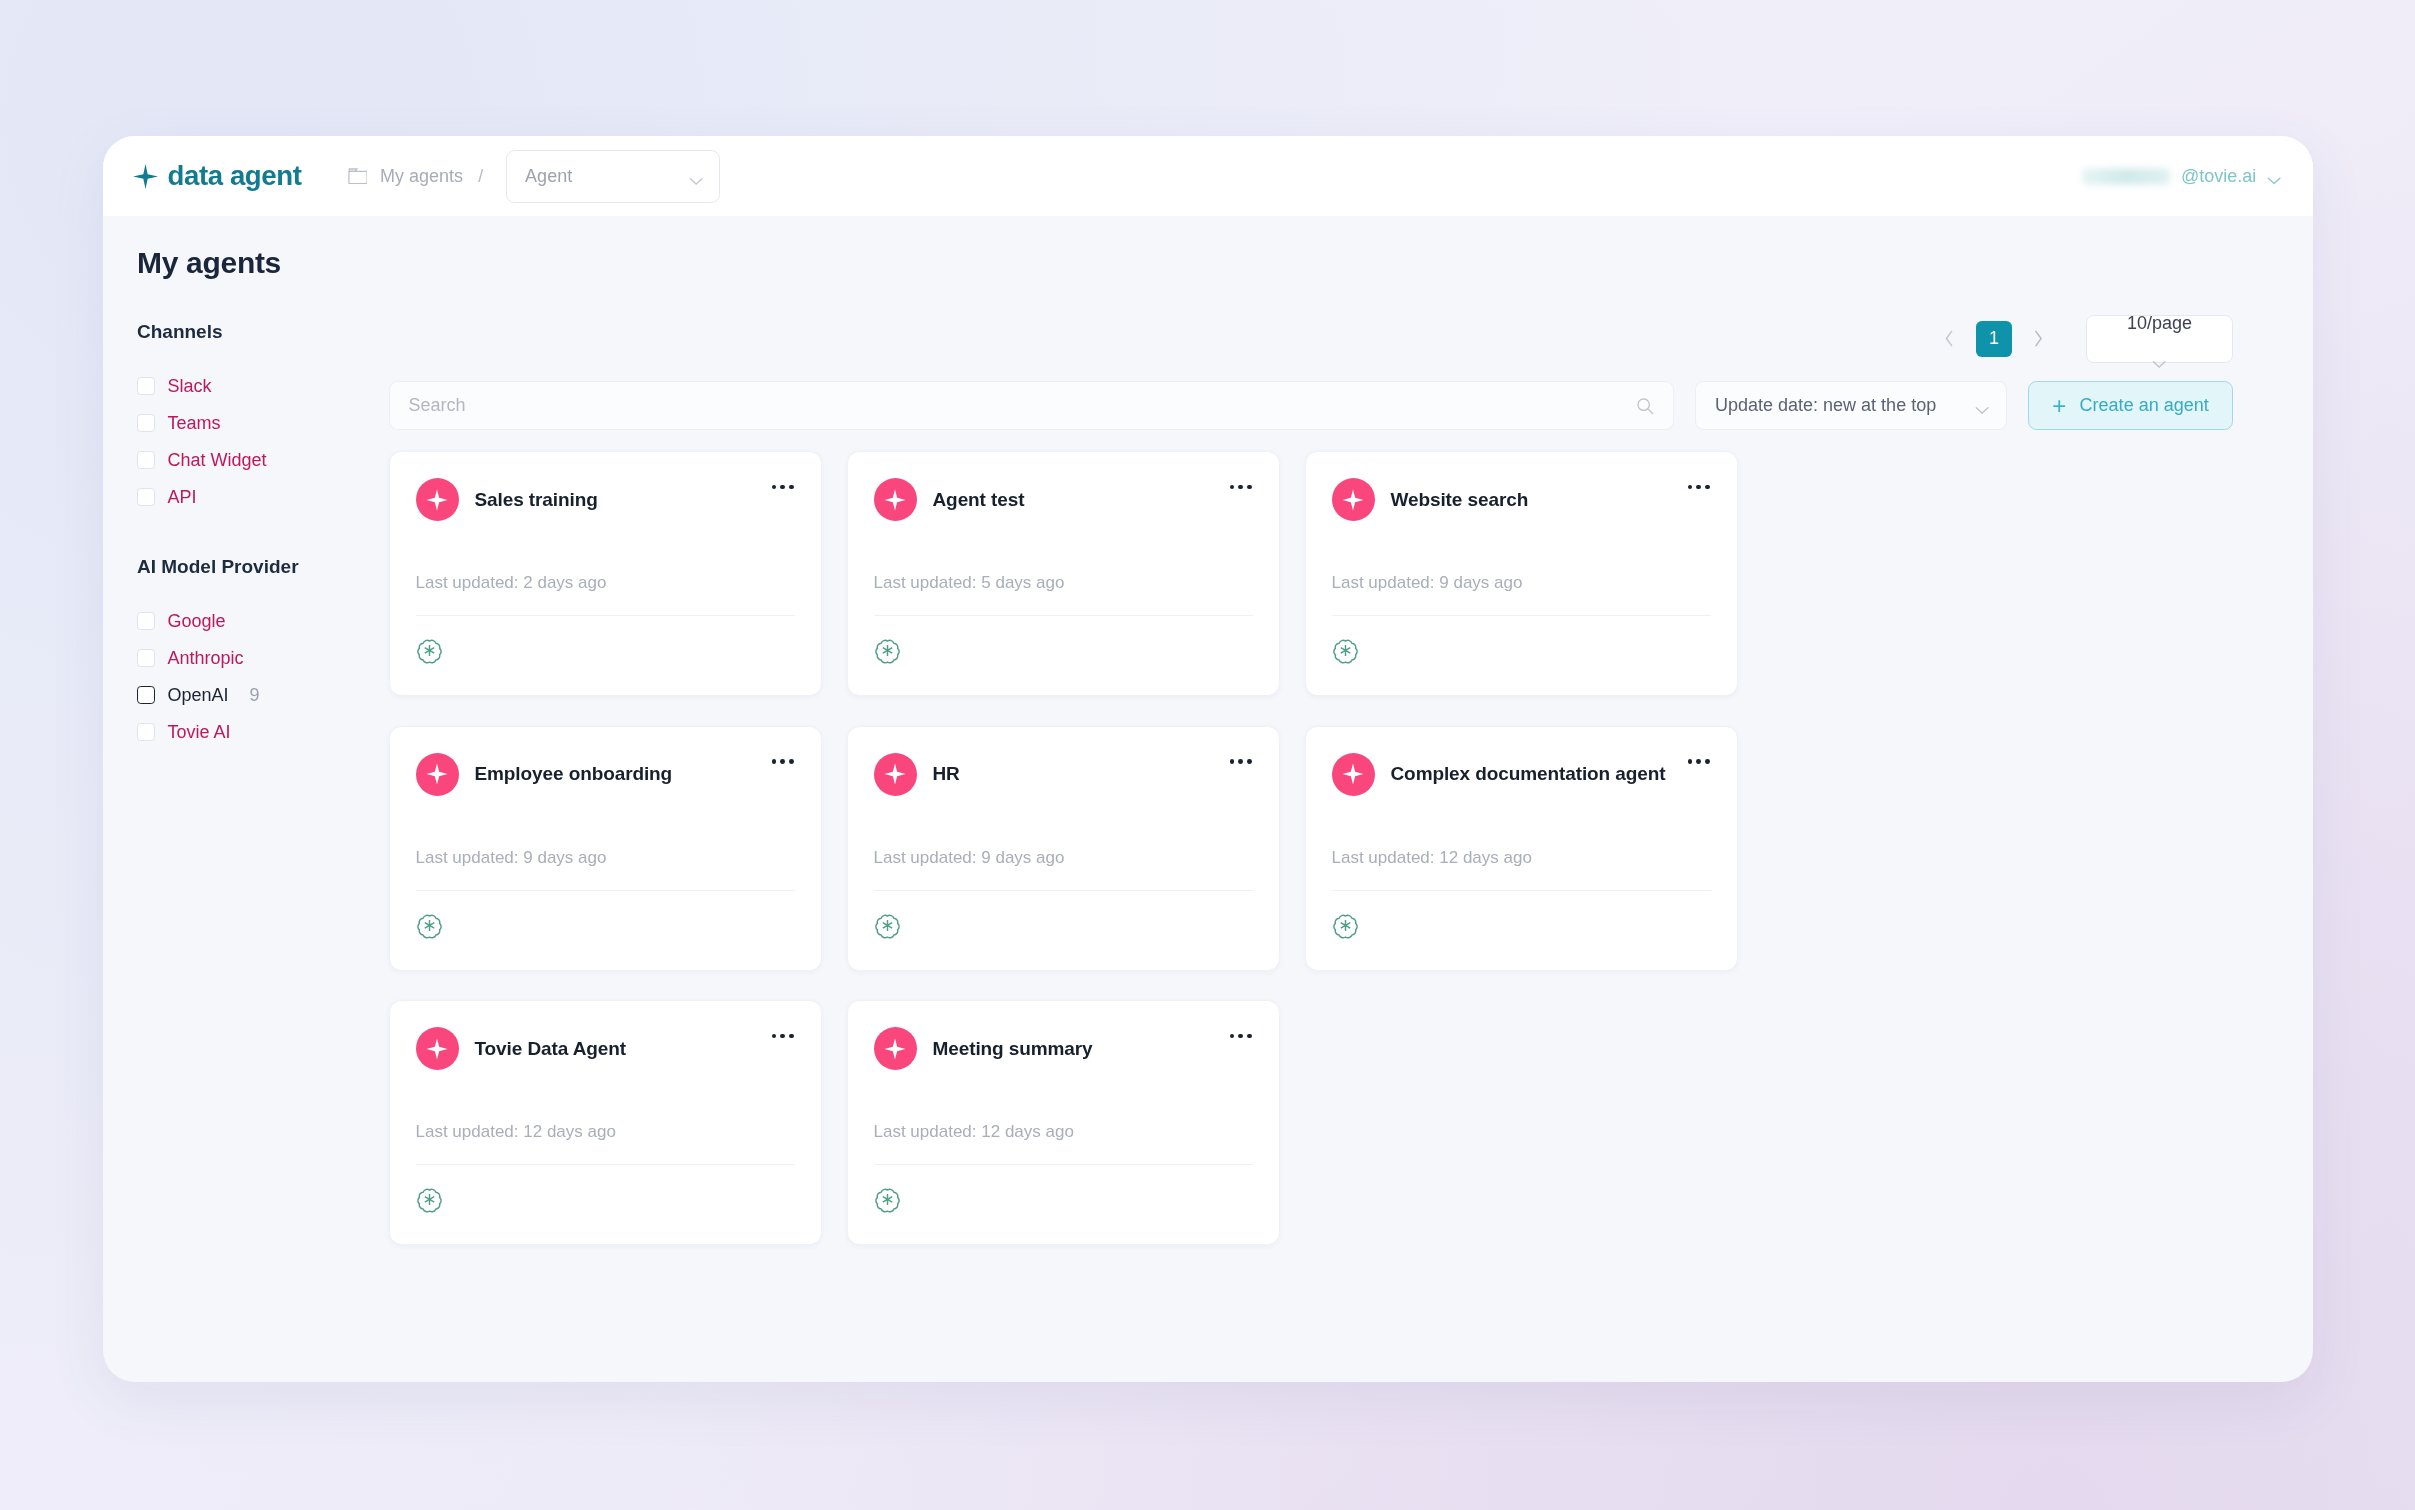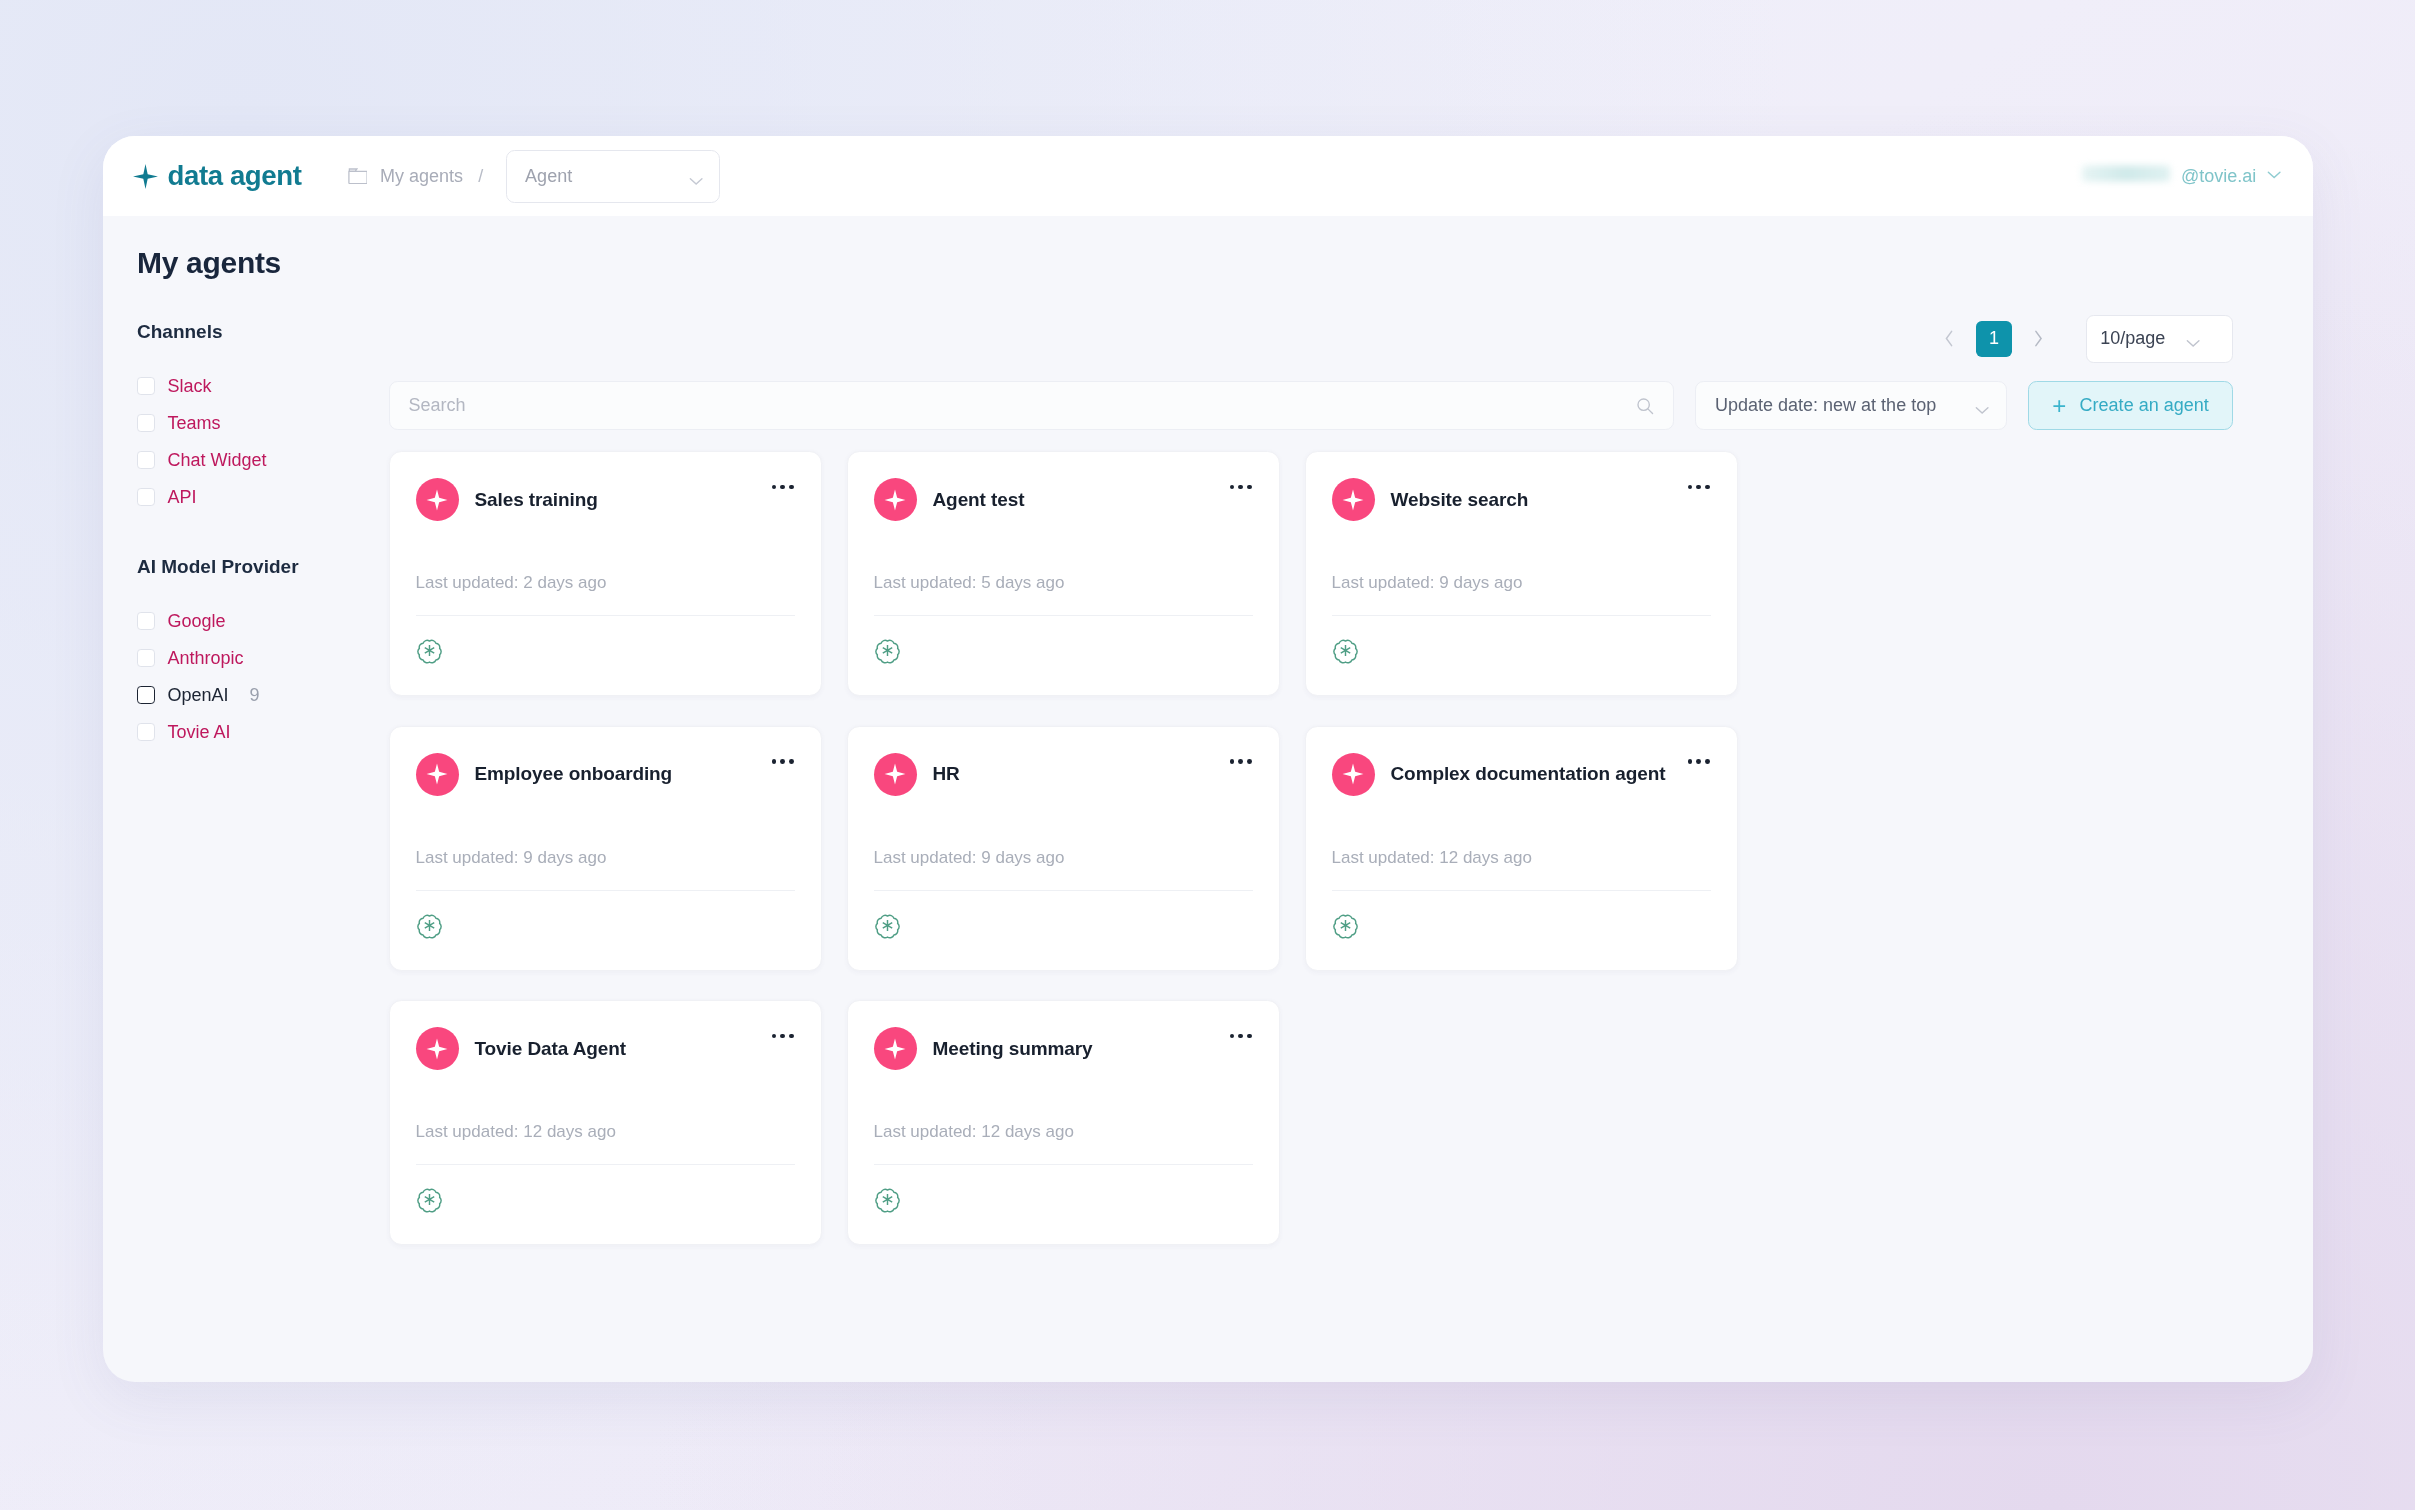--- a/index.html
+++ b/index.html
@@ -88,20 +88,21 @@
   .chev {
     width: 14.3px; height: 8.6px; display: block;
   }
 
   #account {
     position: absolute;
     right: 32px;
     top: 50%;
     transform: translateY(-50%);
     display: flex;
+    align-items: center;
     gap: 10.5px;
   }
   #account .user-blur {
     width: 88px;
     height: 16px;
     border-radius: 2.9px;
     background: linear-gradient(90deg, #e6f4f4, #cfe9e9, #dff1f1);
     filter: blur(3.8px);
   }
   #account .domain-text {
@@ -198,23 +199,24 @@
   }
   #per-page {
     margin-left: 21px;
     width: 147px;
     height: 48px;
     border: 1px solid #e6e8ef;
     border-radius: 7.6px;
     background: #fff;
     display: flex;
     align-items: center;
-    justify-content: flex-start;
+    justify-content: center;
     gap: 21px;
     padding: 0 13.3px;
+    flex-direction: column;
   }
   #per-page .pp-val { font-size: 18px; color: #3b4353; }
 
   #toolbar-row {
     display: flex;
     align-items: center;
     gap: 21px;
     margin-top: 17px;
   }
   #search-box {

